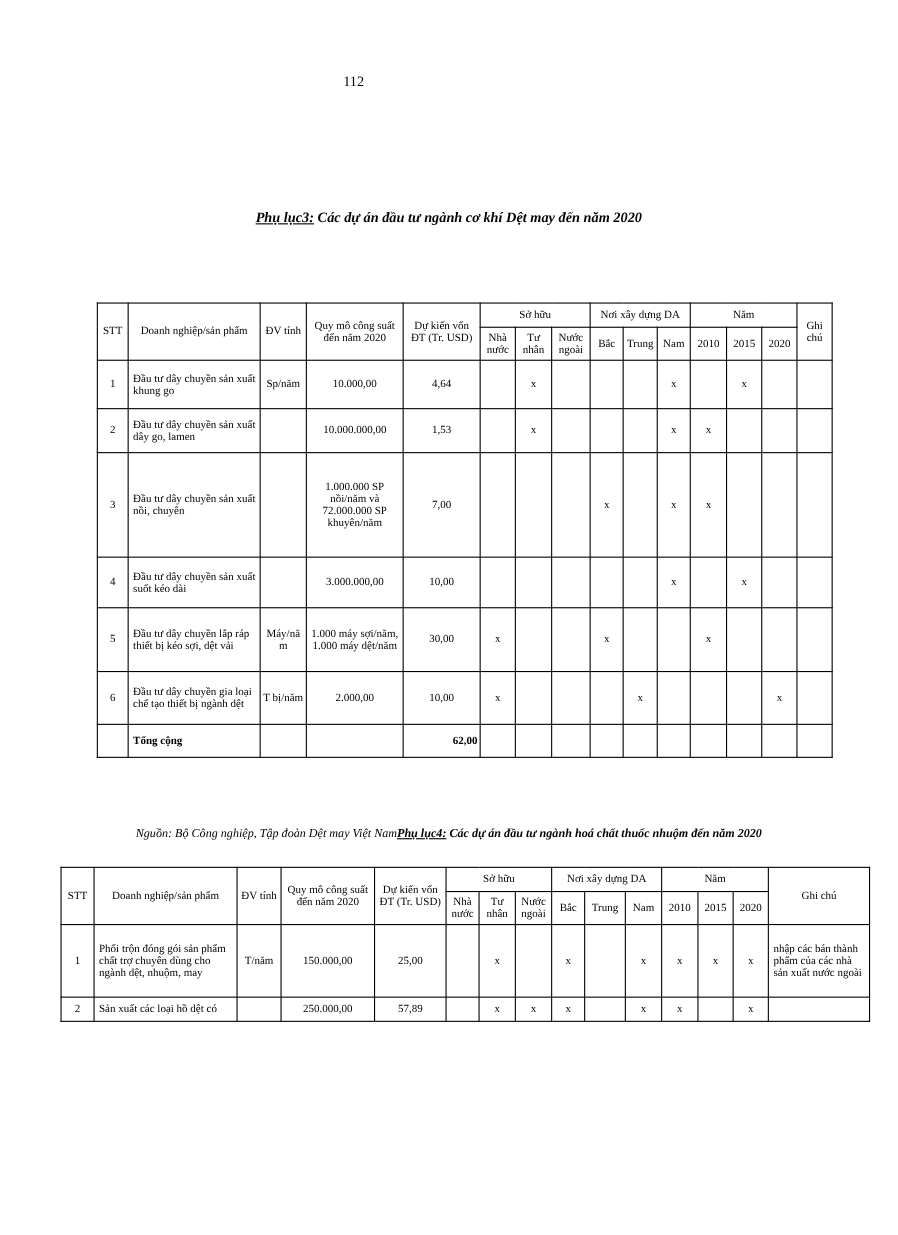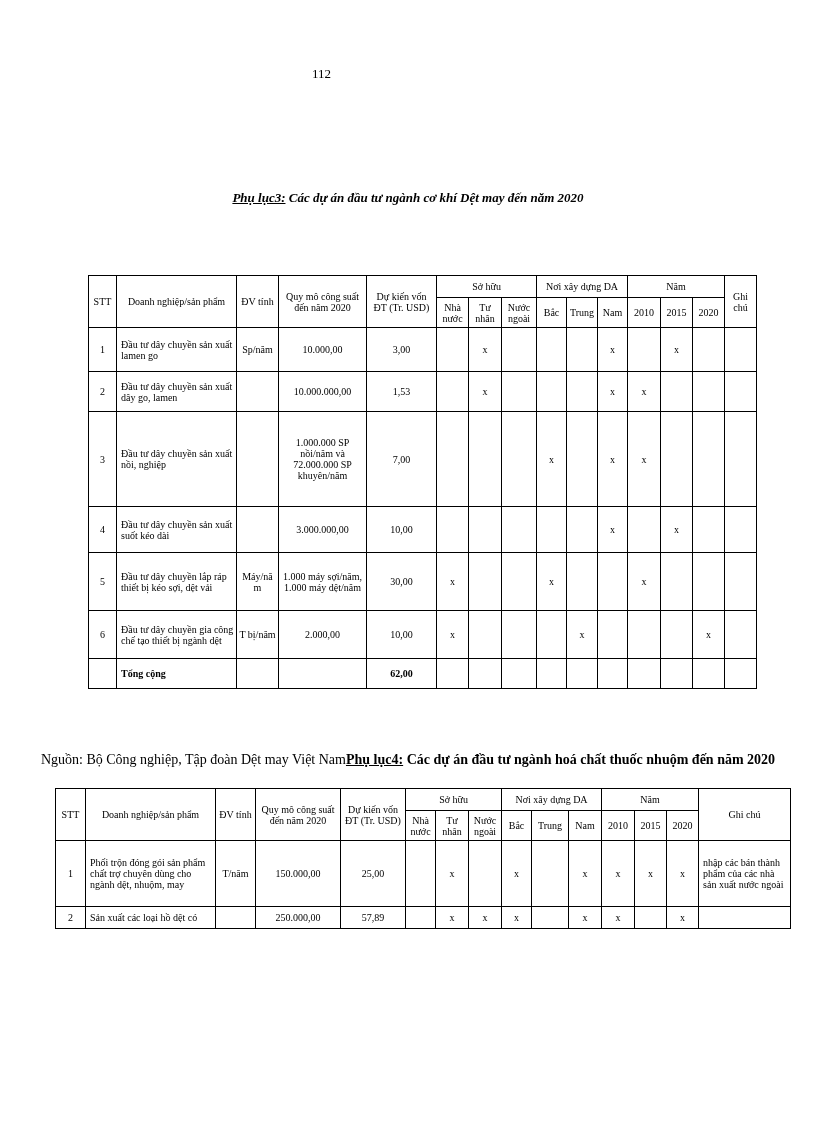--- a/index.html
+++ b/index.html
@@ -10,27 +10,27 @@
   .page-number { position:absolute; top:66px; left:312px; font-size:13px; }
 
   .doc-title { position:absolute; top:190px; left:0; width:100%; text-align:center;
                font-size:13px; font-weight:bold; font-style:italic; }
   .underline { text-decoration:underline; }
 
   table { border-collapse:collapse; table-layout:fixed; font-size:10px; }
   td, th { border:1px solid #000; padding:1px 2px; vertical-align:middle;
            text-align:center; font-weight:normal; overflow:hidden; word-wrap:break-word; }
   td.l { text-align:left; padding-left:4px; }
-  .b { font-weight:bold; }
+  .b { font-weight:bold;text-align:right; }
 
   .t1 { position:absolute; top:275px; left:88px; width:668px; }
   .t2 { position:absolute; top:788px; left:55px; width:735px; }
 
   .src-line { position:absolute; top:752px; left:0; width:100%; text-align:center;
-              font-size:14px; white-space:nowrap; }
+              font-size:11px; font-style:italic; white-space:nowrap; }
   .src-line .t2t { font-weight:bold; }
 
   .footer-rule { position:absolute; top:1044px; left:96px; width:424px; height:4px;
                  border-top:2px solid #000; border-bottom:1px solid #000; }
 </style>
 </head>
 <body>
 
 <div class="page">
 
@@ -78,24 +78,24 @@
         <th>Trung</th>
         <th>Nam</th>
         <th>2010</th>
         <th>2015</th>
         <th>2020</th>
       </tr>
     </thead>
     <tbody>
       <tr style="height:44px">
         <td>1</td>
-        <td class="l">Đầu tư dây chuyền sản xuất lamen go</td>
+        <td class="l">Đầu tư dây chuyền sản xuất khung go</td>
         <td>Sp/năm</td>
         <td>10.000,00</td>
-        <td>3,00</td>
+        <td>4,64</td>
         <td></td>
         <td>x</td>
         <td></td>
         <td></td>
         <td></td>
         <td>x</td>
         <td></td>
         <td>x</td>
         <td></td>
         <td></td>
@@ -112,21 +112,21 @@
         <td></td>
         <td></td>
         <td>x</td>
         <td>x</td>
         <td></td>
         <td></td>
         <td></td>
       </tr>
       <tr style="height:95px">
         <td>3</td>
-        <td class="l">Đầu tư dây chuyền sản xuất nồi, nghiệp</td>
+        <td class="l">Đầu tư dây chuyền sản xuất nồi, chuyên</td>
         <td></td>
         <td>1.000.000 SP nồi/năm và 72.000.000 SP khuyên/năm</td>
         <td>7,00</td>
         <td></td>
         <td></td>
         <td></td>
         <td>x</td>
         <td></td>
         <td>x</td>
         <td>x</td>
@@ -163,21 +163,21 @@
         <td>x</td>
         <td></td>
         <td></td>
         <td>x</td>
         <td></td>
         <td></td>
         <td></td>
       </tr>
       <tr style="height:48px">
         <td>6</td>
-        <td class="l">Đầu tư dây chuyền gia công chế tạo thiết bị ngành dệt</td>
+        <td class="l">Đầu tư dây chuyền gia loại chế tạo thiết bị ngành dệt</td>
         <td>T bị/năm</td>
         <td>2.000,00</td>
         <td>10,00</td>
         <td>x</td>
         <td></td>
         <td></td>
         <td></td>
         <td>x</td>
         <td></td>
         <td></td>

